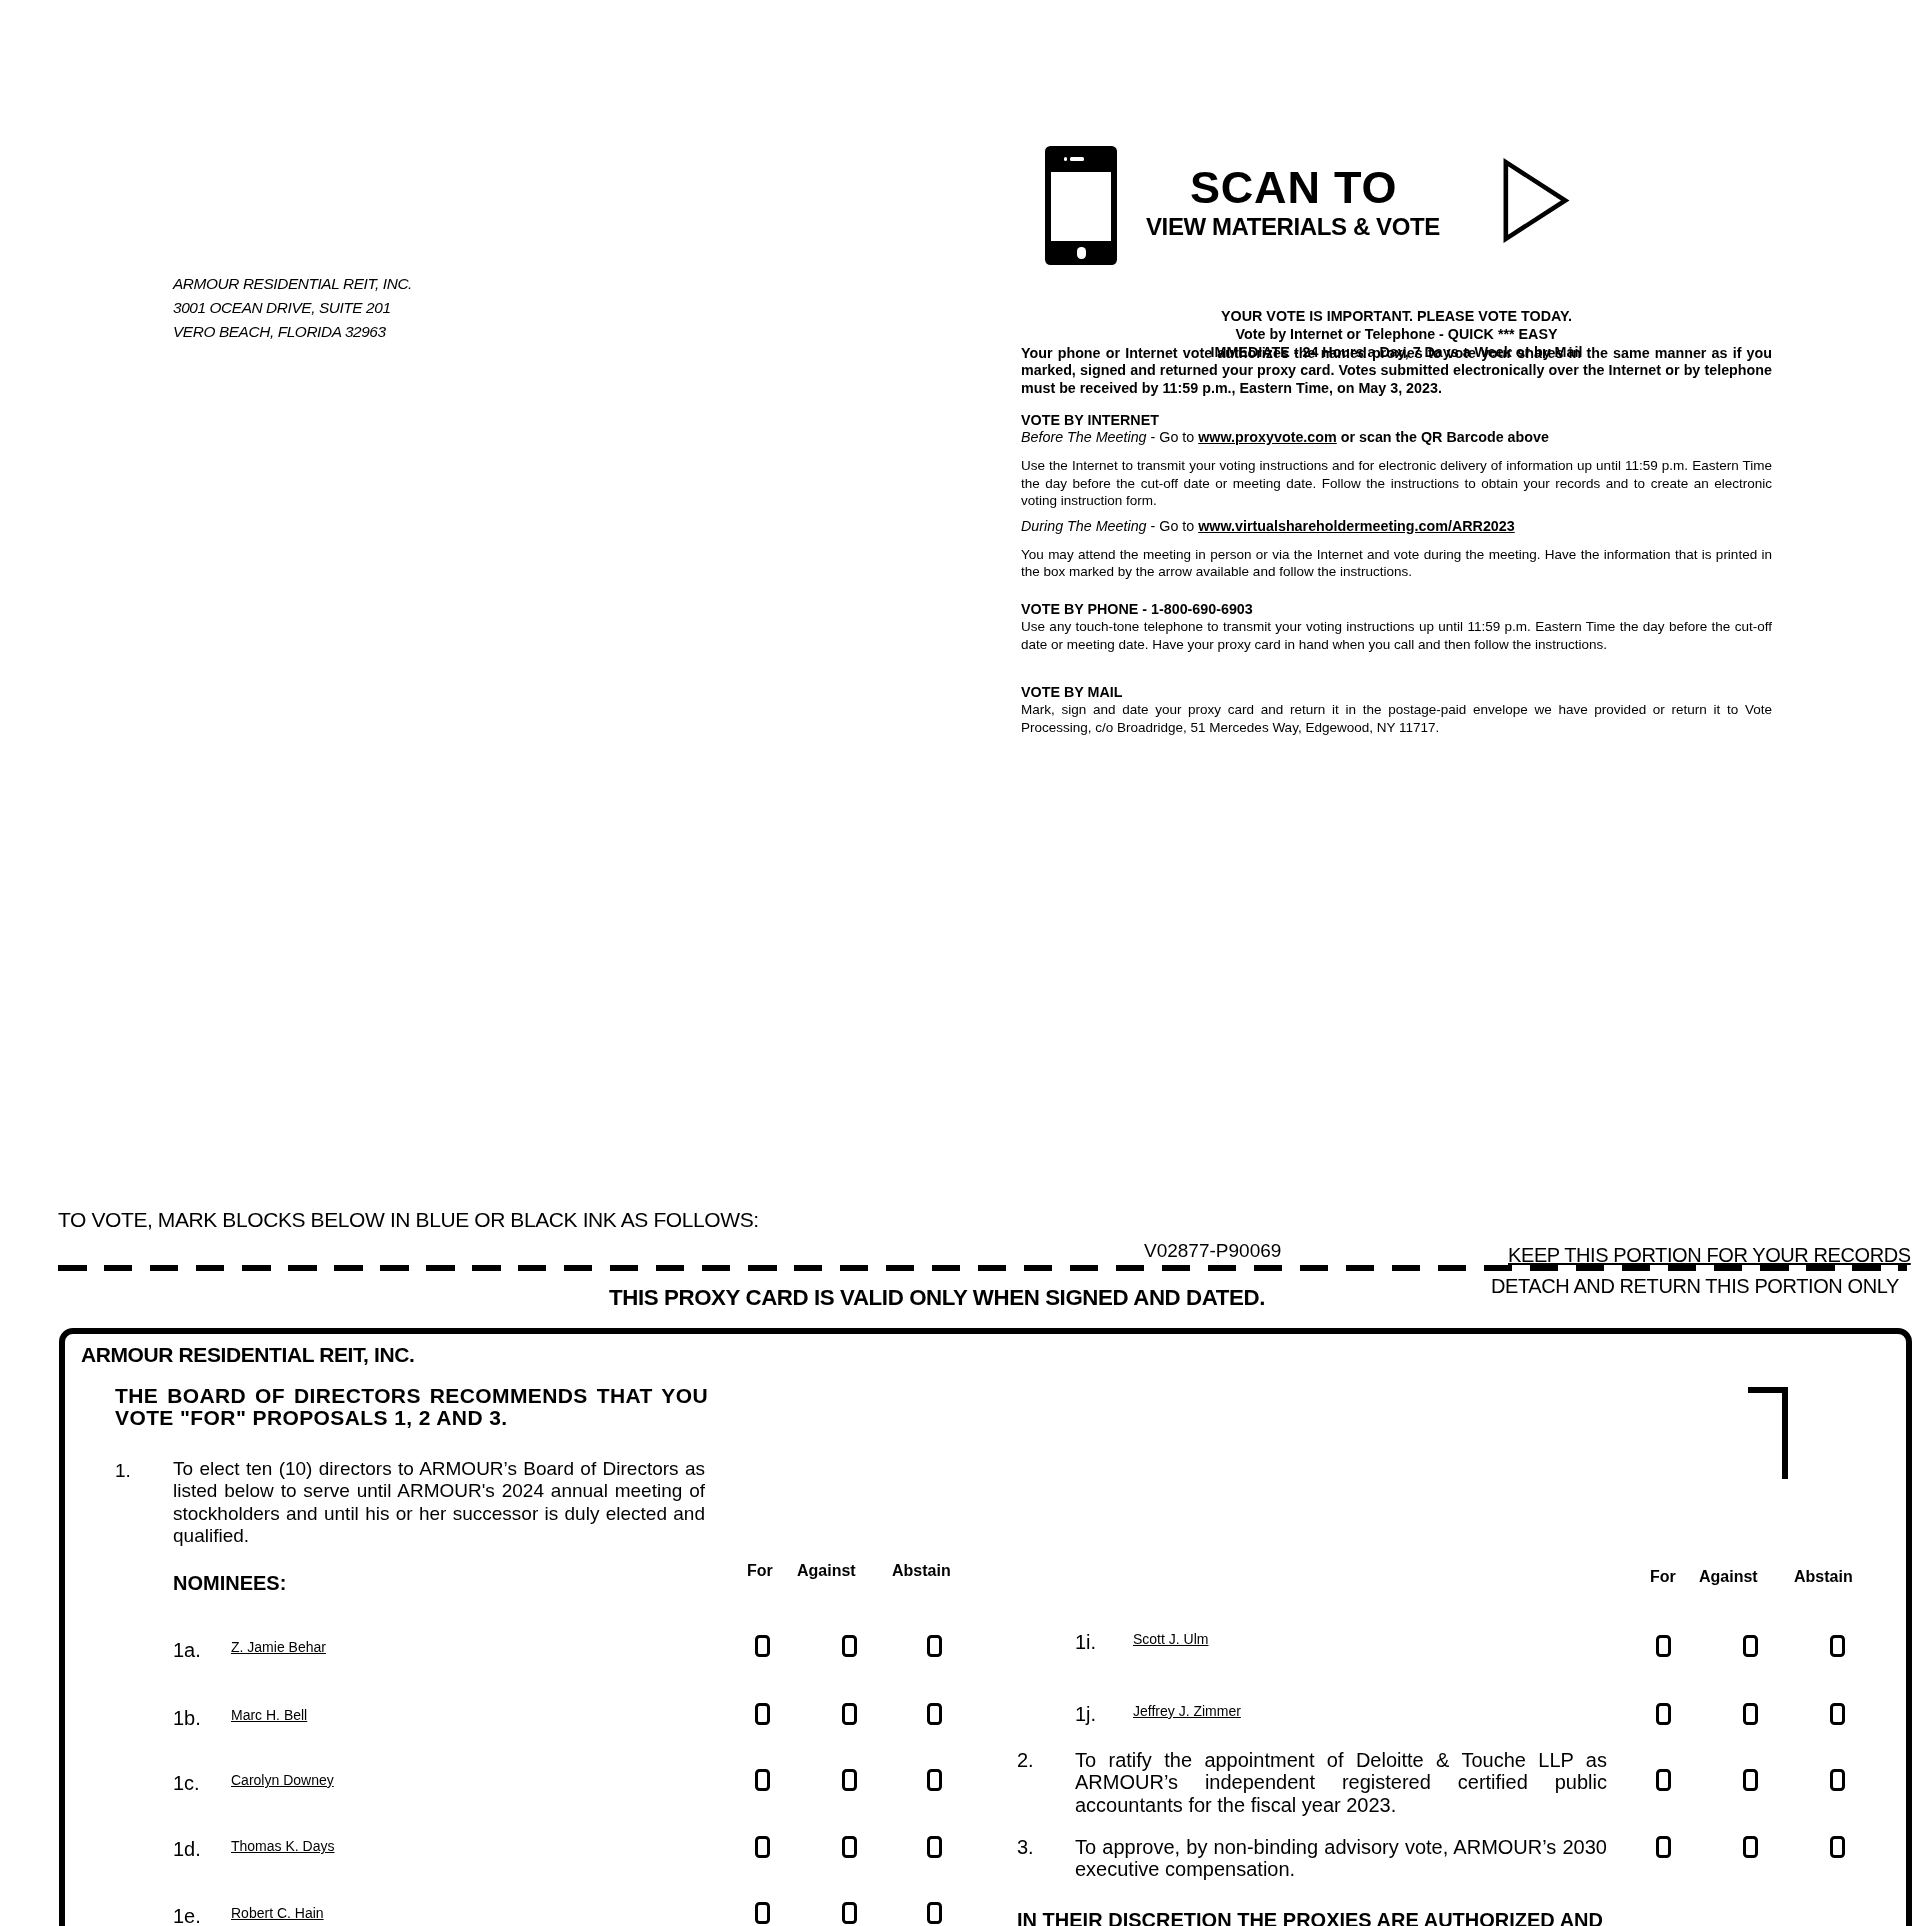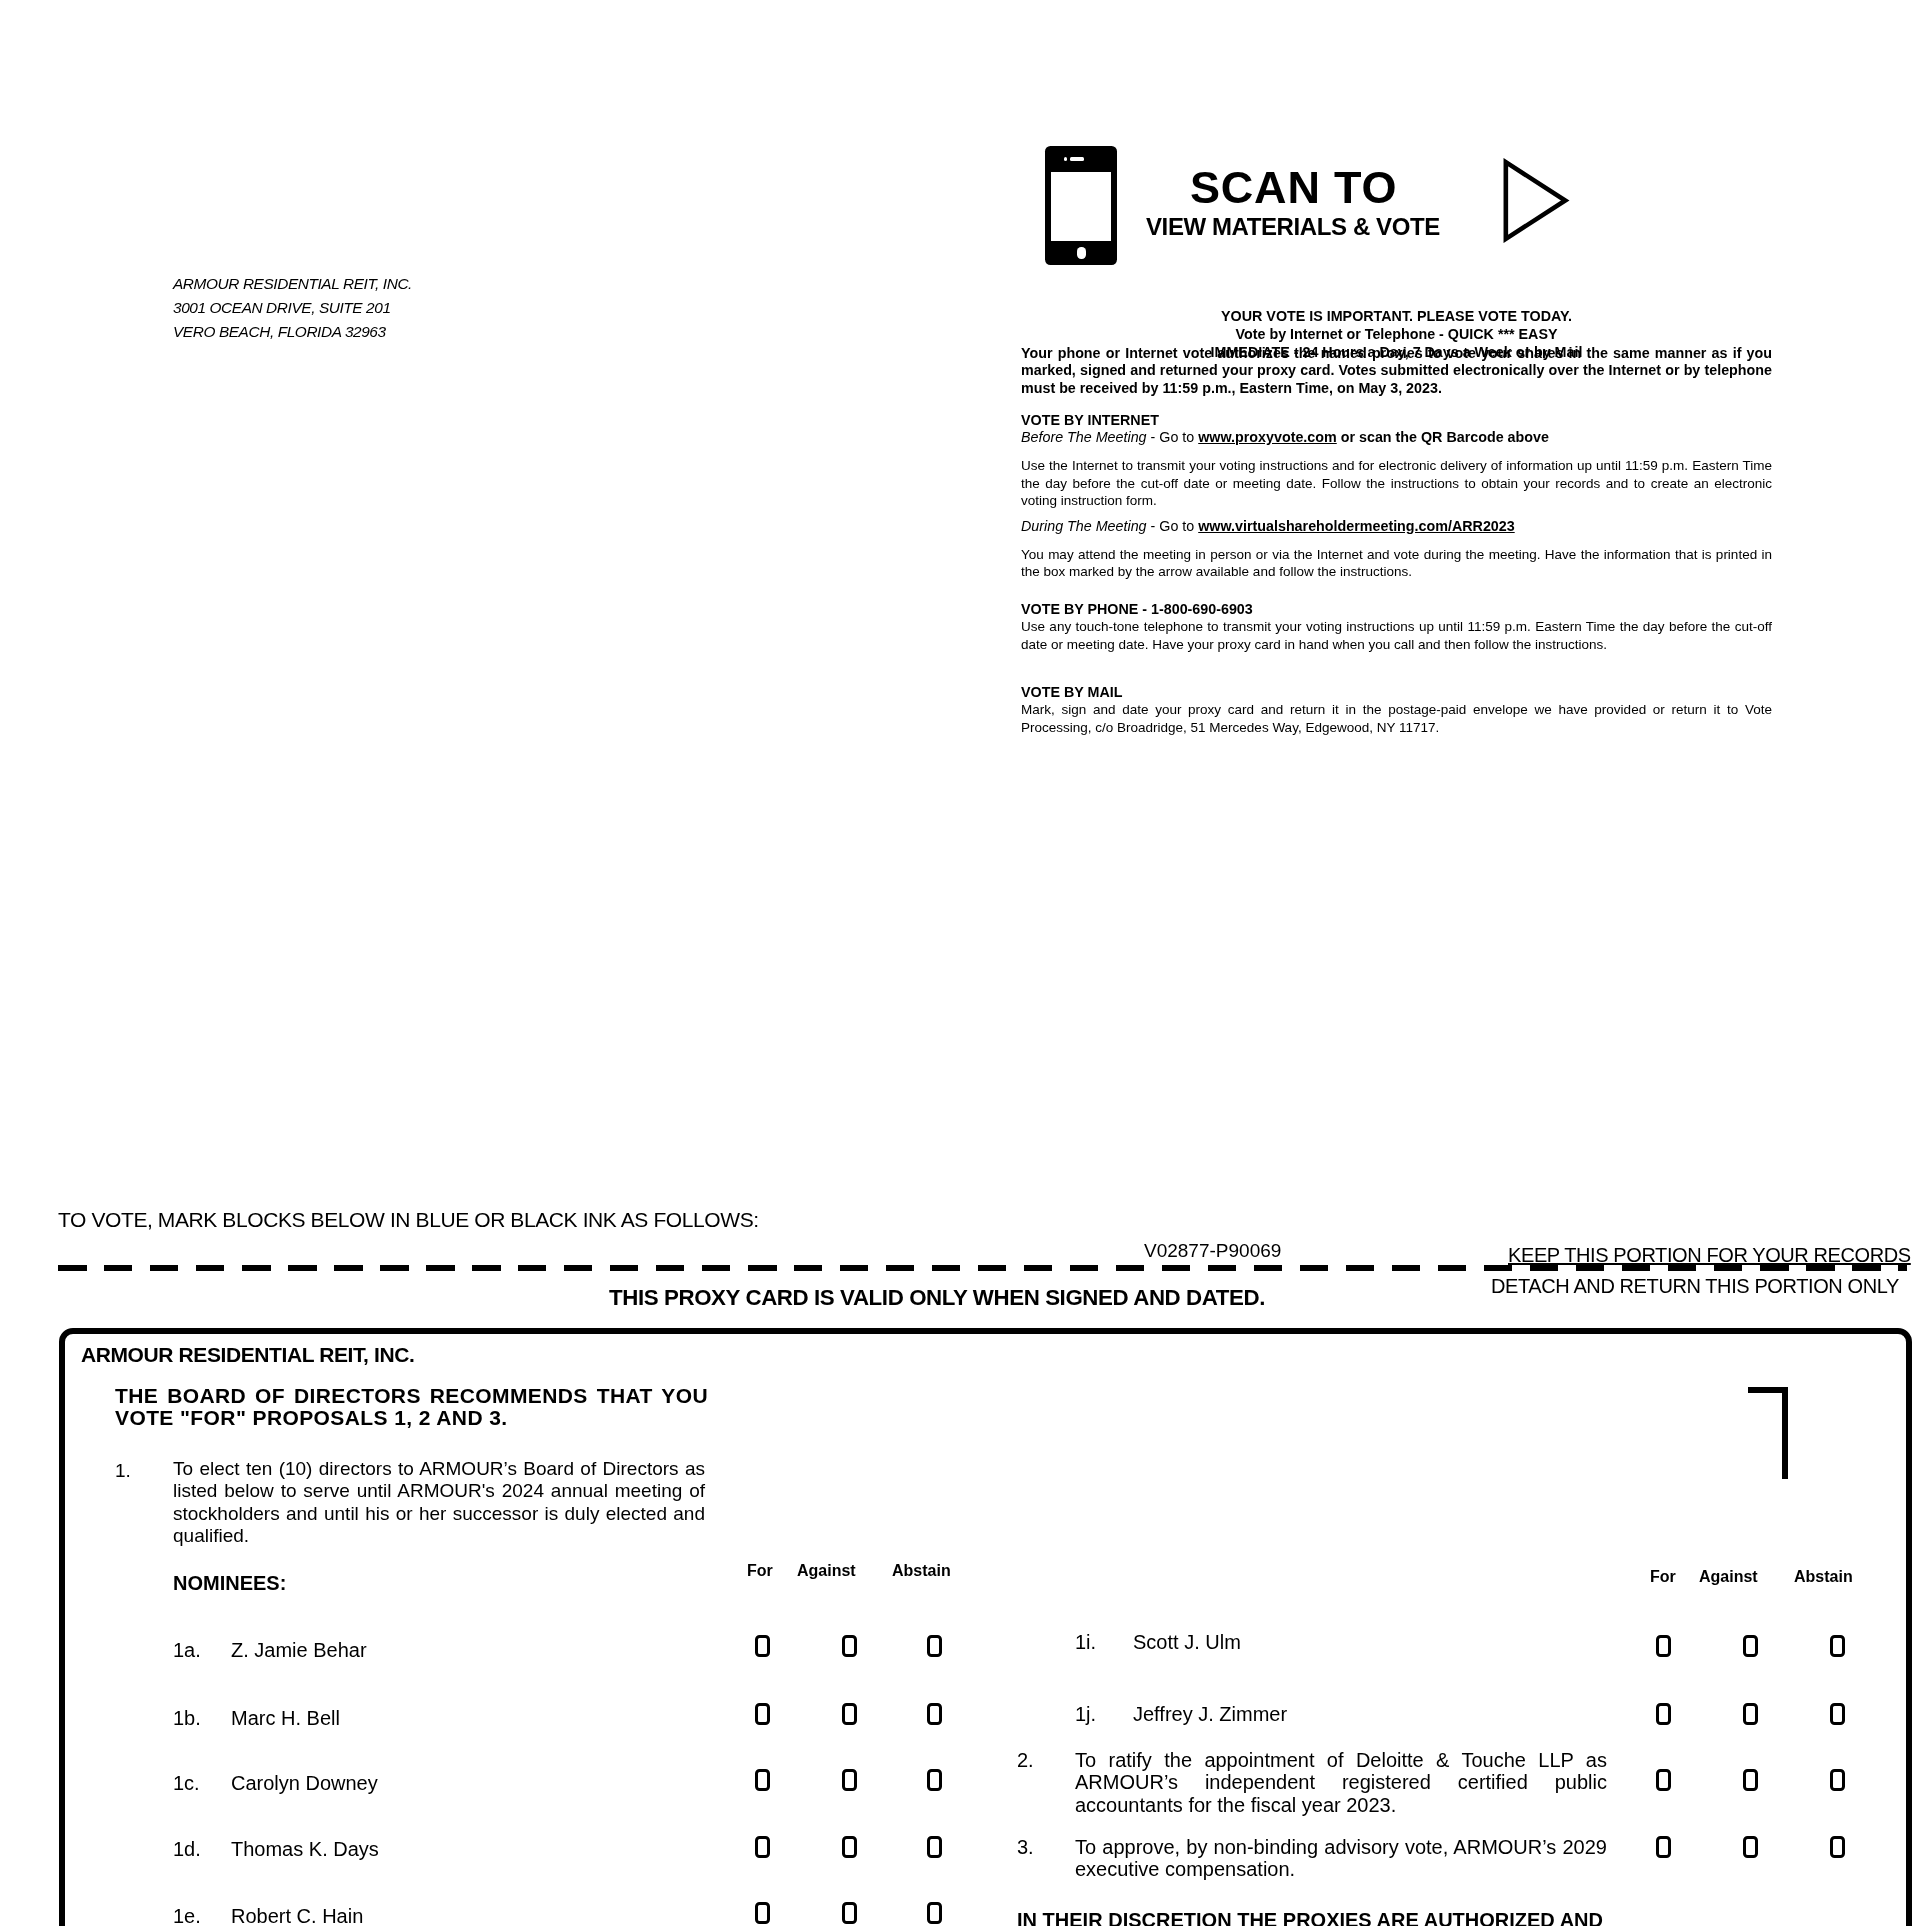--- a/index.html
+++ b/index.html
@@ -32,21 +32,21 @@
   .valid { left:609px; top:1285px; font-size:22.3px; font-weight:bold; letter-spacing:-0.4px; }
   
   .card { left:59px; top:1328px; width:1841px; height:1156px; border:6.2px solid #000; border-radius:14px; }
   .company { left:81px; top:1343px; font-size:21px; font-weight:bold; letter-spacing:-0.4px; }
   .board { left:115px; top:1385px; width:593px; font-size:21px; font-weight:bold; line-height:22.3px; text-align:justify; letter-spacing:0.4px; }
   .p1num { left:115px; top:1460px; font-size:19px; }
   .p1text { left:173px; top:1458px; width:532px; font-size:19px; line-height:22.3px; text-align:justify; }
   .nominees { left:173px; top:1572px; font-size:20px; font-weight:bold; }
   .hdr { font-size:16px; font-weight:bold; }
   .row-num { font-size:20px; }
-  .row-name { font-size:20px; }
+  .row-name { font-size:14px;text-decoration:underline; }
   .cb { width:15.4px; height:22.3px; border:3.1px solid #000; border-radius:4.6px; box-sizing:border-box; }
   .proposal { font-size:20px; line-height:22.3px; text-align:justify; }
   .discretion { left:1017px; top:1909px; width:586px; font-size:20px; font-weight:bold; line-height:23px; text-align:justify; }
   .corner { left:1748px; top:1387px; width:40px; height:92px; border-top:6.5px solid #000; border-right:6.5px solid #000; box-sizing:border-box; }
 </style>
 </head>
 <body>
 
 <div class="abs addr">
   <div>ARMOUR RESIDENTIAL REIT, INC.</div>
@@ -195,20 +195,20 @@
 <div>
   <div class="abs proposal" style="left:1017px; top:1749px;">2.</div>
   <div class="abs proposal" style="left:1075px; top:1749px; width:532px;">To ratify the appointment of Deloitte &amp; Touche LLP as ARMOUR’s independent registered certified public accountants for the fiscal year 2023.</div>
   <div class="abs cb" style="left:1656px; top:1769px;"></div>
   <div class="abs cb" style="left:1743px; top:1769px;"></div>
   <div class="abs cb" style="left:1830px; top:1769px;"></div>
 </div>
 
 <div>
   <div class="abs proposal" style="left:1017px; top:1836px;">3.</div>
-  <div class="abs proposal" style="left:1075px; top:1836px; width:532px;">To approve, by non-binding advisory vote, ARMOUR’s 2029 executive compensation.</div>
+  <div class="abs proposal" style="left:1075px; top:1836px; width:532px;">To approve, by non-binding advisory vote, ARMOUR’s 2030 executive compensation.</div>
   <div class="abs cb" style="left:1656px; top:1836px;"></div>
   <div class="abs cb" style="left:1743px; top:1836px;"></div>
   <div class="abs cb" style="left:1830px; top:1836px;"></div>
 </div>
 
 <div class="abs discretion">IN THEIR DISCRETION THE PROXIES ARE AUTHORIZED AND EMPOWERED TO VOTE UPON OTHER MATTERS THAT MAY PROPERLY COME BEFORE THE ANNUAL MEETING OF STOCKHOLDERS AND ALL CONTINUATIONS, ADJOURNMENTS OR POSTPONEMENTS THEREOF.</div>
 
 
 </body></html>

